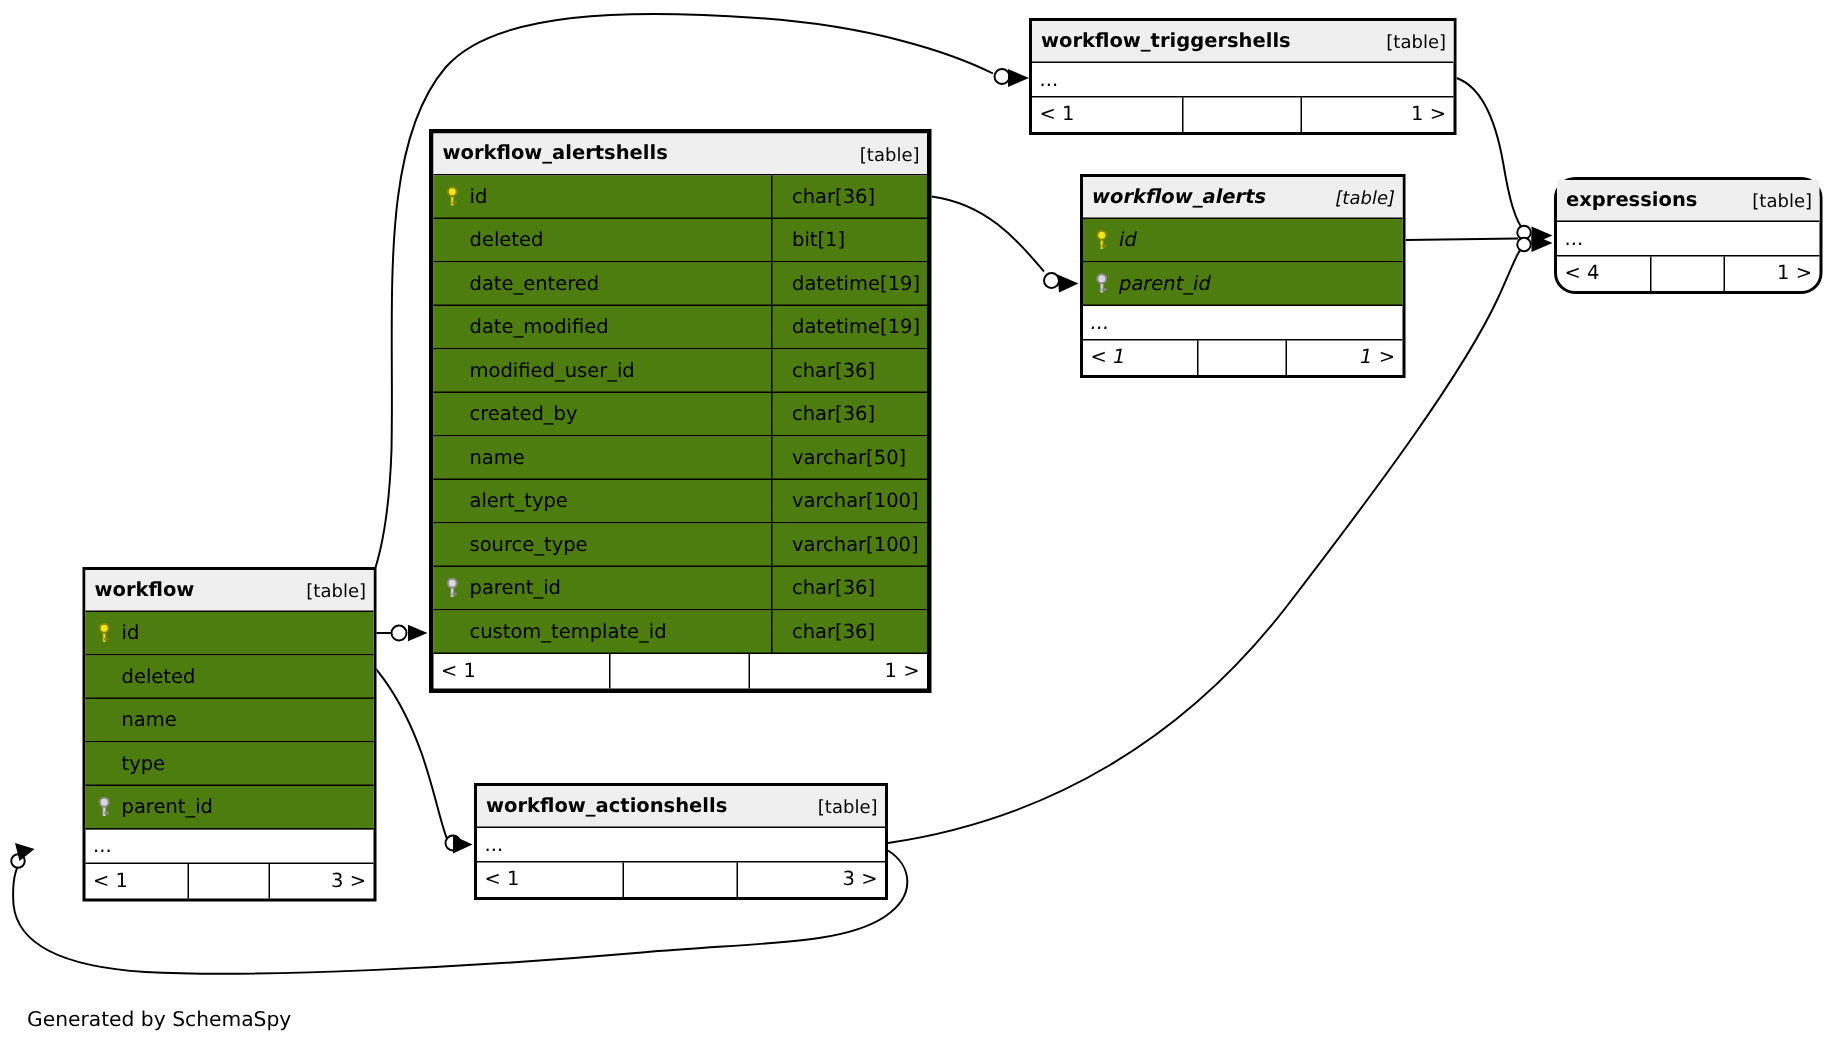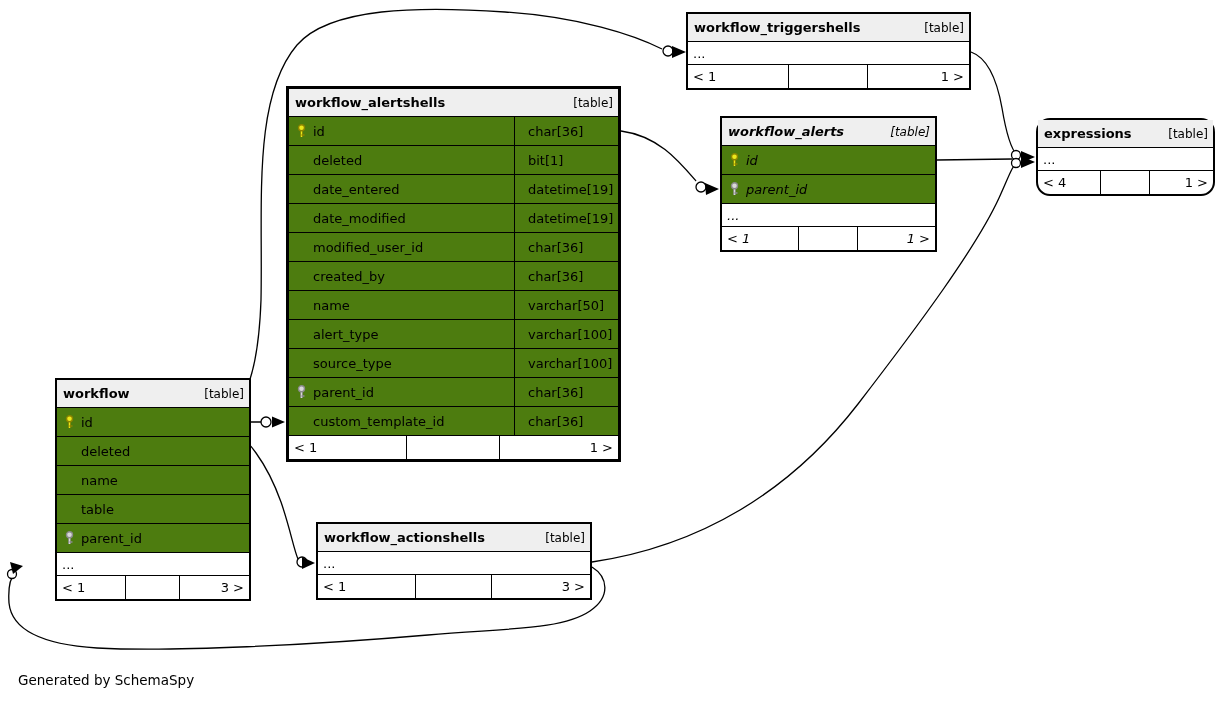--- a/index.html
+++ b/index.html
@@ -78,21 +78,21 @@
         </svg>
         <span class="fname">id</span>
       </div>
       <div class="frow">
         <span class="fname">deleted</span>
       </div>
       <div class="frow">
         <span class="fname">name</span>
       </div>
       <div class="frow">
-        <span class="fname">table</span>
+        <span class="fname">type</span>
       </div>
       <div class="frow">
         <svg class="keyicon" viewBox="0 0 13 14">
           <line x1="6.5" y1="6" x2="6.5" y2="13" stroke="#8a8a8a" stroke-width="2.6"></line>
           <line x1="6.5" y1="6" x2="6.5" y2="13" stroke="#d9d9d9" stroke-width="1.2"></line>
           <line x1="6.5" y1="11" x2="9.5" y2="11" stroke="#8a8a8a" stroke-width="1.6"></line>
           <circle cx="6.5" cy="3.8" r="3" fill="#d9d9d9" stroke="#8a8a8a" stroke-width="1.4"></circle>
         </svg>
         <span class="fname">parent_id</span>
       </div>

